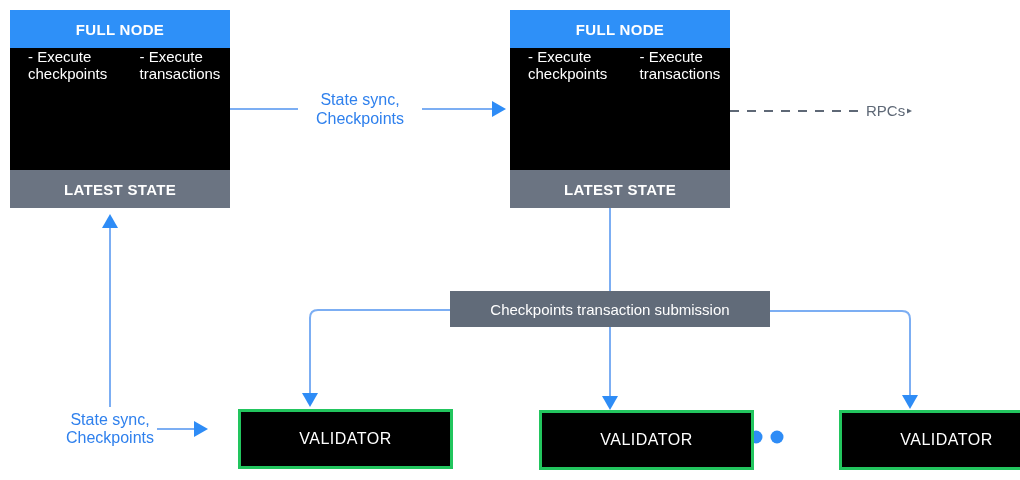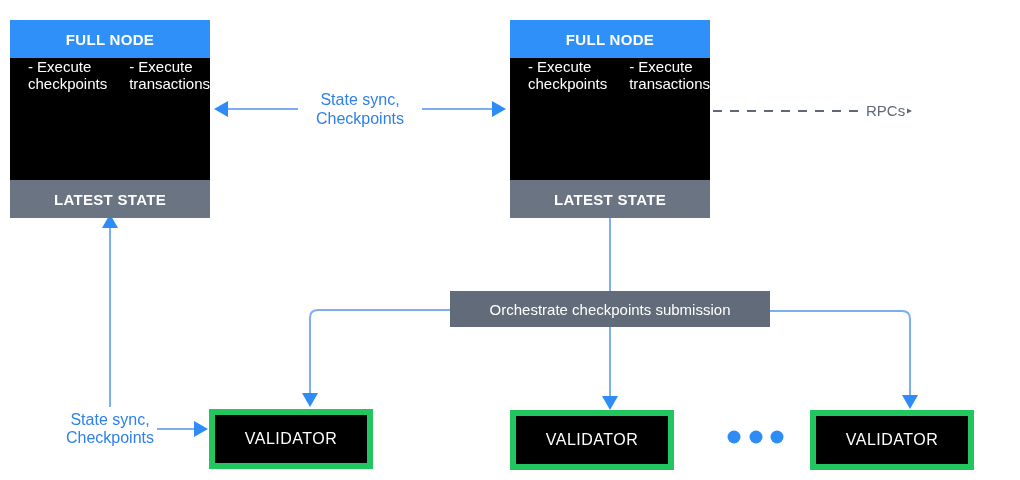--- a/index.html
+++ b/index.html
@@ -5,28 +5,28 @@
   html,body{margin:0;padding:0;background:#fff;}
   body{font-family:"Liberation Sans","DejaVu Sans",sans-serif;}
   .canvas{position:relative;width:1020px;height:480px;background:var(--background,#fff);overflow:hidden;}
   .wires{position:absolute;left:0;top:0;width:1020px;height:480px;pointer-events:none;}
   .wire{stroke:var(--line-blue);stroke-width:2;fill:none;}
   .wire-dash{stroke:var(--rpc-gray);stroke-width:2;fill:none;stroke-dasharray:9 8;}
   .head-blue{fill:var(--arrow-blue);stroke:none;}
   .head-gray{fill:var(--rpc-gray);stroke:none;}
   .dot{fill:var(--arrow-blue);}
 
-  .full-node{position:absolute;top:20px;width:200px;}
+  .full-node{position:absolute;top:10px;width:220px;}
   .fn-header{height:38px;background:var(--header-blue);color:#fff;display:flex;align-items:center;justify-content:center;font-size:15px;font-weight:600;letter-spacing:.3px;}
   .fn-body{height:122px;background:var(--box-black);color:#fff;display:flex;justify-content:center;gap:22px;padding-left:18px;font-size:15px;font-weight:500;box-sizing:border-box;}
   .fn-footer{height:38px;background:var(--state-gray);color:#fff;display:flex;align-items:center;justify-content:center;font-size:15px;font-weight:700;letter-spacing:.3px;}
 
   .orchestrator{position:absolute;left:450px;top:291px;width:320px;height:36px;background:var(--orchestrator-gray);color:#fff;display:flex;align-items:center;justify-content:center;font-size:15px;}
 
-  .validator{position:absolute;width:164px;height:60px;background:var(--box-black);border:6px solid #22c55e;box-sizing:border-box;color:#fff;display:flex;align-items:center;justify-content:center;font-size:16px;font-weight:500;letter-spacing:.5px;}
+  .validator{position:absolute;width:215px;height:60px;background:var(--box-black);border:3px solid #22c55e;box-sizing:border-box;color:#fff;display:flex;align-items:center;justify-content:center;font-size:16px;font-weight:500;letter-spacing:.5px;margin-left:29px;}
   .validator.v1{left:209px;top:409px;}
   .validator.v2{left:510px;top:410px;}
   .validator.v3{left:810px;top:410px;}
 
   .sync-label{color:var(--label-blue);font-size:16px;line-height:19px;text-align:center;}
   .center-sync{position:absolute;left:298px;top:90px;width:124px;background:var(--background,#fff);}
   .left-sync{position:absolute;left:53px;top:411px;width:114px;line-height:18px;}
   .rpcs-label{position:absolute;left:816px;top:102px;padding:0 2px;background:var(--background,#fff);color:var(--rpc-gray);font-size:15px;margin-left:48px;}
 </style>
 </head>
@@ -101,21 +101,21 @@
     <div class="fn-footer">LATEST STATE</div>
   </div>
 
   <div class="sync-label center-sync">
     <span style="display:block">State sync,</span>
     <span style="display:block">Checkpoints</span>
   </div>
 
   <div class="rpcs-label">RPCs</div>
 
-  <div class="orchestrator">Orchestrate checkpoints submission</div>
+  <div class="orchestrator">Checkpoints transaction submission</div>
 
   <div class="sync-label left-sync">
     <span style="display:block">State sync,</span>
     <span style="display:block">Checkpoints</span>
   </div>
 
   <div class="validator v1">VALIDATOR</div>
   <div class="validator v2">VALIDATOR</div>
   <div class="validator v3">VALIDATOR</div>
 

